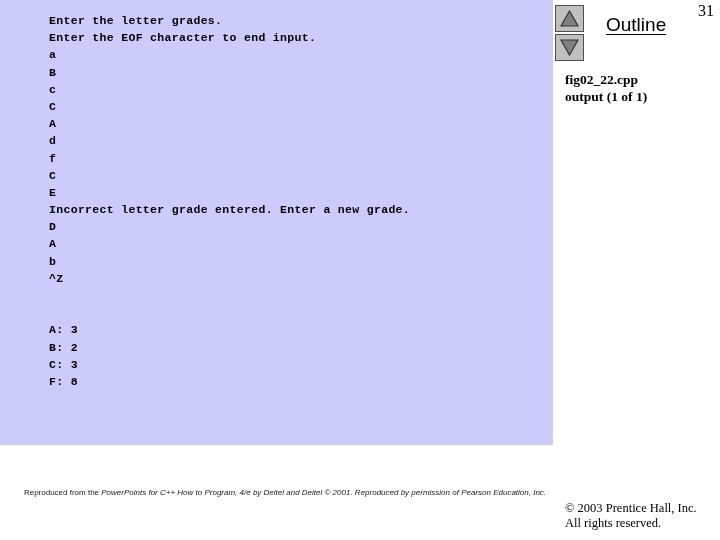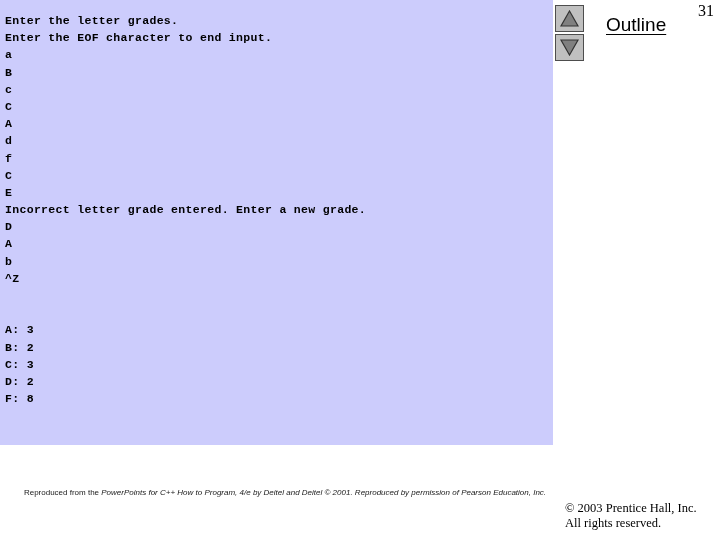--- a/index.html
+++ b/index.html
@@ -28,20 +28,21 @@
   }
   .console-line {
     font-family: "Liberation Mono", "DejaVu Sans Mono", monospace;
     font-weight: bold;
     font-size: 11.5px;
     line-height: 17.2px;
     color: #000000;
     white-space: pre;
     letter-spacing: 0.32px;
     height: 17.2px;
+    margin-left: 44px;
   }
   .console-line.blank {
     height: 17.2px;
   }
 
   
   #outline-panel {
     position: absolute;
     left: 553px;
     top: 0;
@@ -146,21 +147,20 @@
   <div class="console-line">Incorrect letter grade entered. Enter a new grade.</div>
   <div class="console-line">D</div>
   <div class="console-line">A</div>
   <div class="console-line">b</div>
   <div class="console-line">^Z</div>
   <div class="console-line blank"></div>
   <div class="console-line blank"></div>
   <div class="console-line">A: 3</div>
   <div class="console-line">B: 2</div>
   <div class="console-line">C: 3</div>
-  <div class="console-line">D: 2</div>
   <div class="console-line">F: 8</div>
 </div>
 
 <div id="outline-panel">
 
   <div id="nav-buttons">
     <div class="nav-button" style="background: rgb(192, 192, 192);">
       <svg class="tri" width="19" height="17" viewBox="0 0 19 17">
         <polygon points="9.5,1 18,16 1,16" fill="#808080" stroke="#333333" stroke-width="1.2"></polygon>
       </svg>
@@ -169,20 +169,24 @@
       <svg class="tri" width="19" height="17" viewBox="0 0 19 17">
         <polygon points="1,1 18,1 9.5,16" fill="#808080" stroke="#333333" stroke-width="1.2"></polygon>
       </svg>
     </div>
   </div>
 
   <div id="outline-title">Outline</div>
 
   <div id="page-number">31</div>
 
+  <div id="outline-file-info">
+    <div>fig02_22.cpp</div>
+    <div>output (1 of 1)</div>
+  </div>
 
 </div>
 
 <div id="footer-credit"><span>Reproduced from the </span><span class="ital">PowerPoints for C++ How to Program, 4/e by Deitel and Deitel © 2001. Reproduced by permission of Pearson Education, Inc.</span></div>
 
 <div id="copyright">
   <div>© 2003 Prentice Hall, Inc.</div>
   <div>All rights reserved.</div>
 </div>
 

